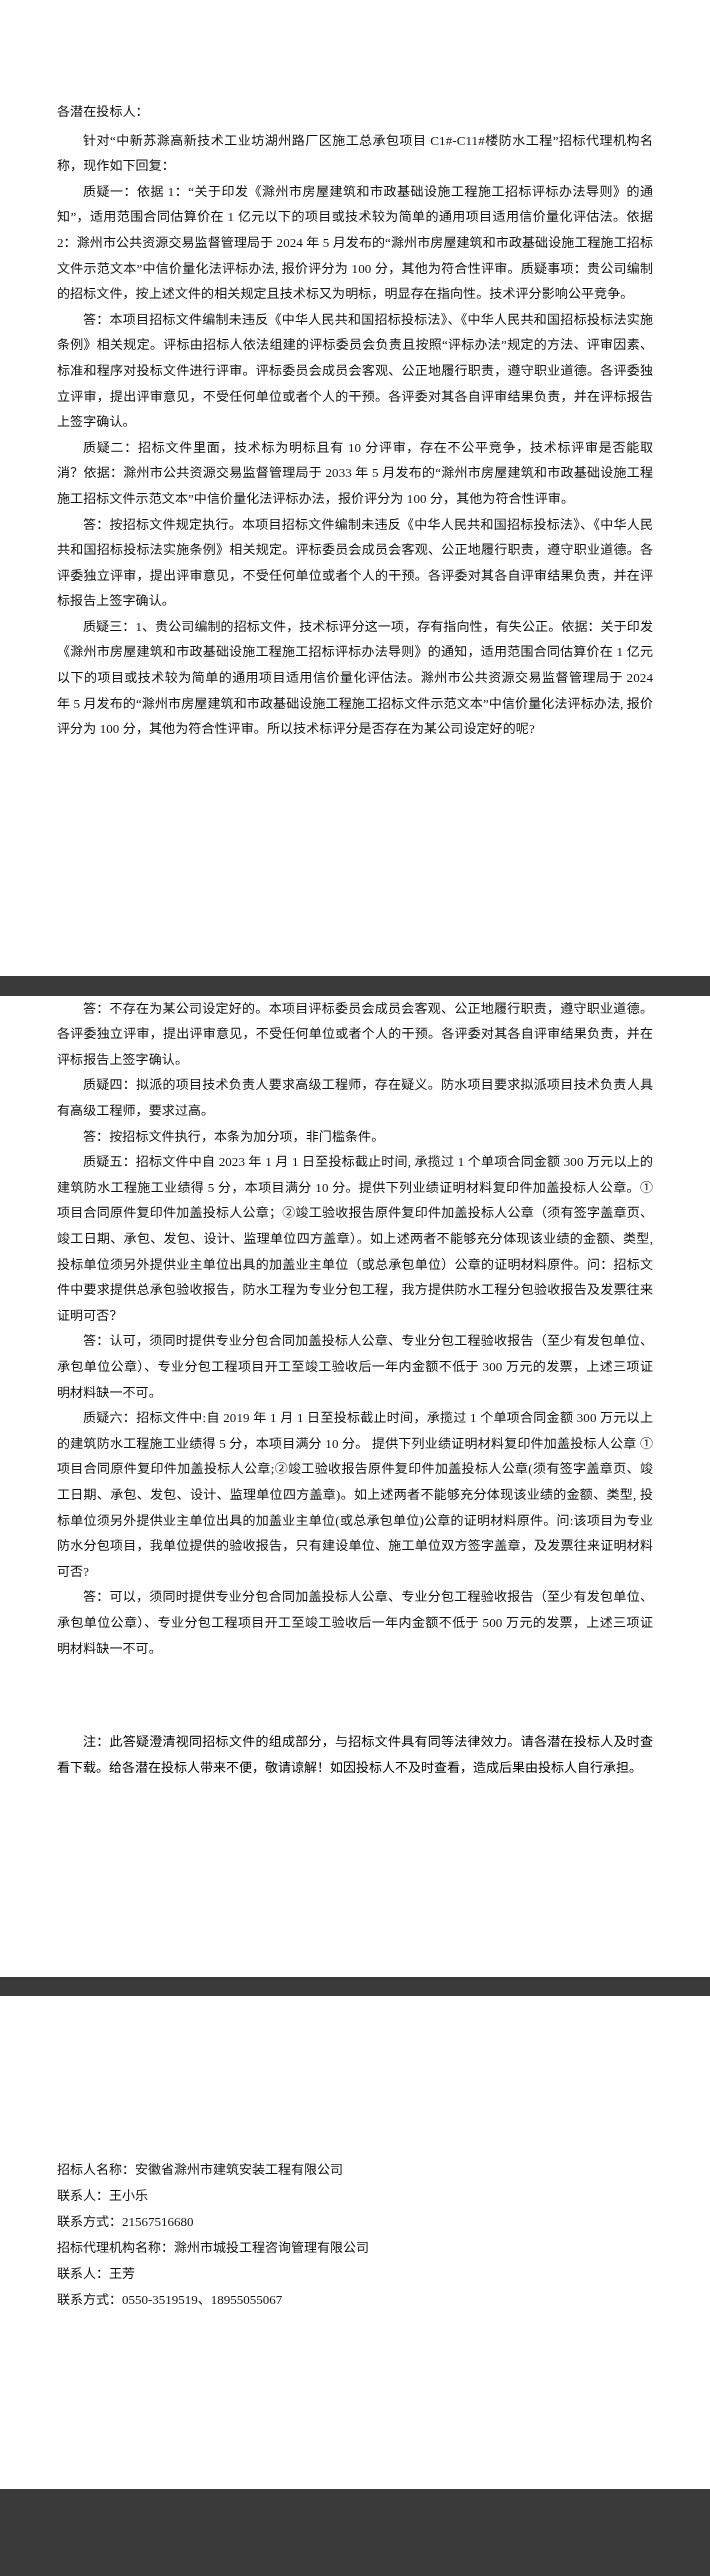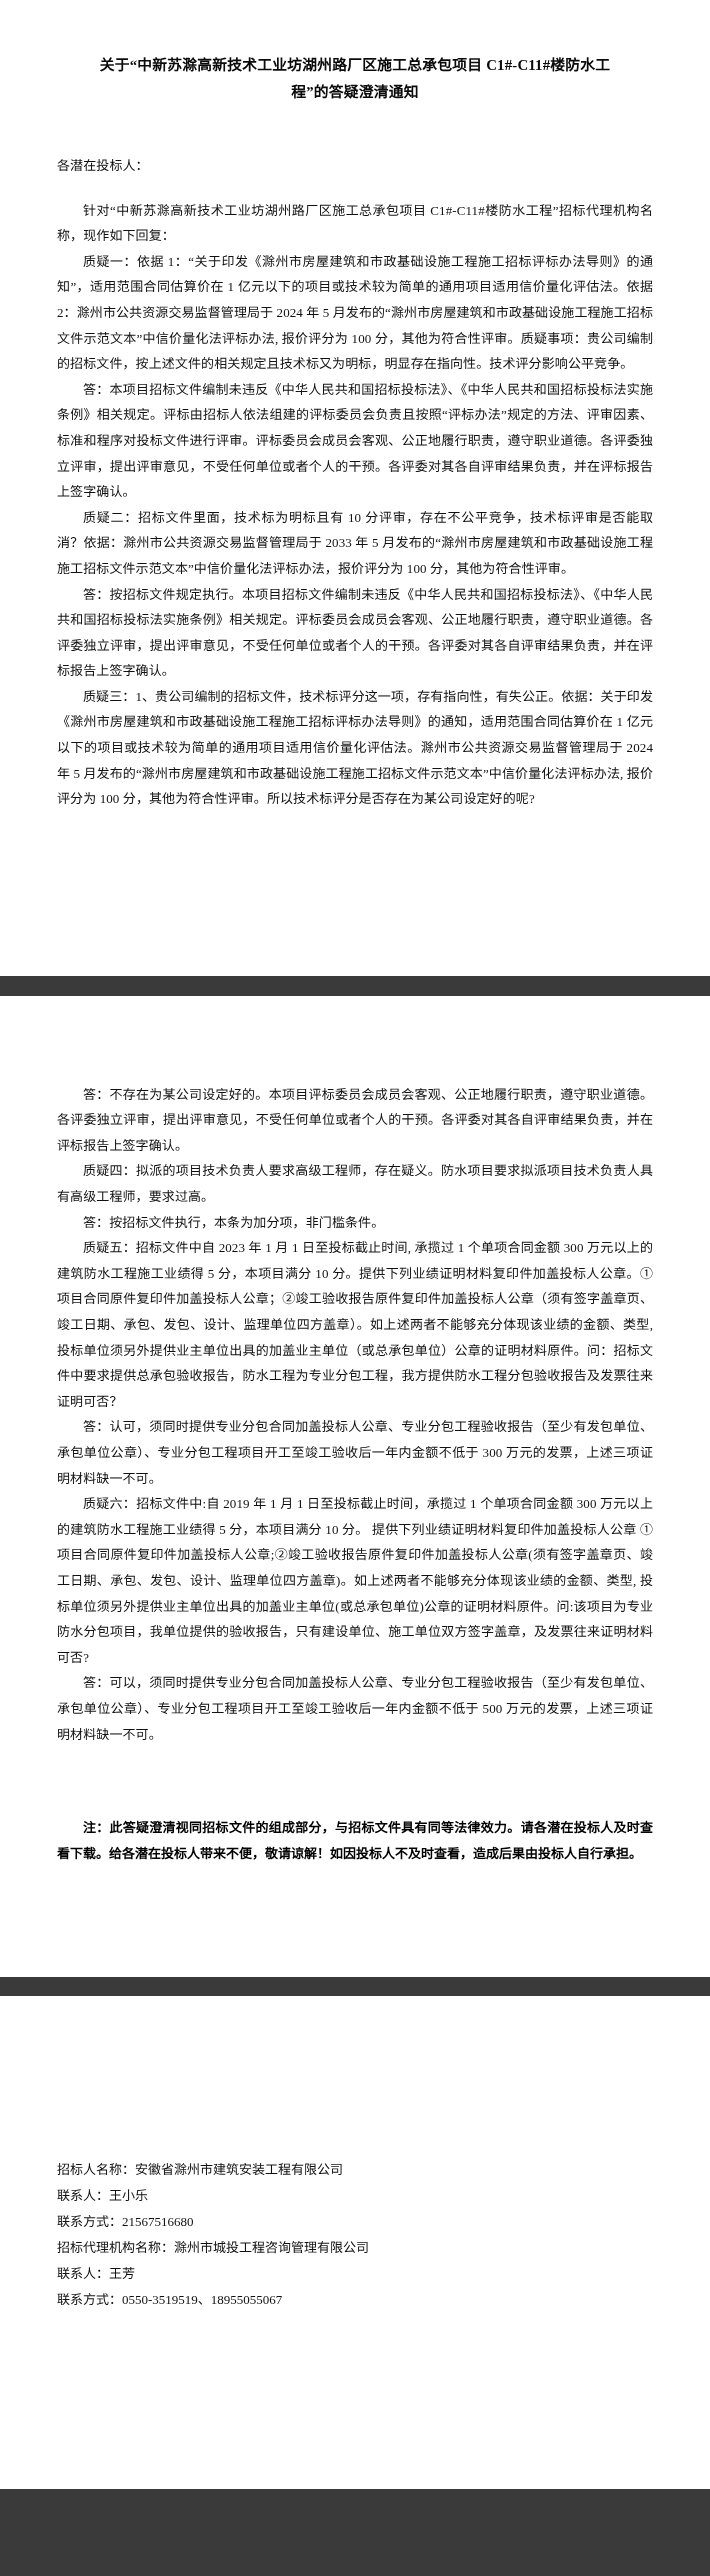--- a/index.html
+++ b/index.html
@@ -25,21 +25,21 @@
     padding: 0 57px;
     position: relative;
   }
   .page-gap {
     width: 710px;
     height: 19.7px;
     background: #3a3a3a;
   }
   
   .page-1 { padding-top: 52px; padding-bottom: 9px; min-height: 976px; }
-  .page-2 { padding-top: 86px; padding-bottom: 9px; min-height: 981px; }
+  .page-2 { padding-bottom: 9px; min-height: 981px; }
   .page-3 { padding-top: 54px; padding-bottom: 48px; min-height: 493px; }
 
   .title {
     text-align: center;
     font-weight: bold;
     font-size: 14.8px;
     line-height: 27px;
     color: #0a0a0a;
     margin: 0 3.6px 0 3.6px;
     letter-spacing: 0.2px;
@@ -53,24 +53,24 @@
     line-height: 25.6px;
     color: #111111;
     margin: 0;
     text-align: justify;
     text-justify: inter-ideograph;
     letter-spacing: 0.1px;
   }
   p.indent { text-indent: 2em; }
   p.salutation {
     text-indent: 0;
-    margin-bottom: 19px;
+    margin-bottom: 3px;
   }
   p.note {
-    font-weight: bold;
+    font-weight: normal;
     text-indent: 2em;
     font-size: 13px;
     line-height: 25.6px;
     color: #000000;
     margin: 0;
     text-align: justify;
     text-justify: inter-ideograph;
   }
   .contact-line {
     font-size: 13px;
@@ -82,24 +82,20 @@
   }
   .contact-block { margin-top: 0; }
 </style>
 </head>
 <body>
 
 <div class="doc">
 
   <section class="page page-1">
 
-    <h1 class="title">
-      <span>关于“中新苏滁高新技术工业坊湖州路厂区施工总承包项目 C1#-C11#楼防水工</span><br>
-      <span>程”的答疑澄清通知</span>
-    </h1>
 
     <div class="spacer-md"></div>
 
     <p class="para salutation">各潜在投标人：</p>
 
     <p class="para indent">针对“中新苏滁高新技术工业坊湖州路厂区施工总承包项目 C1#-C11#楼防水工程”招标代理机构名称，现作如下回复：</p>
 
     <p class="para indent">质疑一：依据 1：“关于印发《滁州市房屋建筑和市政基础设施工程施工招标评标办法导则》的通知”，适用范围合同估算价在 1 亿元以下的项目或技术较为简单的通用项目适用信价量化评估法。依据 2：滁州市公共资源交易监督管理局于 2024 年 5 月发布的“滁州市房屋建筑和市政基础设施工程施工招标文件示范文本”中信价量化法评标办法, 报价评分为 100 分，其他为符合性评审。质疑事项：贵公司编制的招标文件，按上述文件的相关规定且技术标又为明标，明显存在指向性。技术评分影响公平竞争。</p>
     <p class="para indent">答：本项目招标文件编制未违反《中华人民共和国招标投标法》、《中华人民共和国招标投标法实施条例》相关规定。评标由招标人依法组建的评标委员会负责且按照“评标办法”规定的方法、评审因素、标准和程序对投标文件进行评审。评标委员会成员会客观、公正地履行职责，遵守职业道德。各评委独立评审，提出评审意见，不受任何单位或者个人的干预。各评委对其各自评审结果负责，并在评标报告上签字确认。</p>
 

